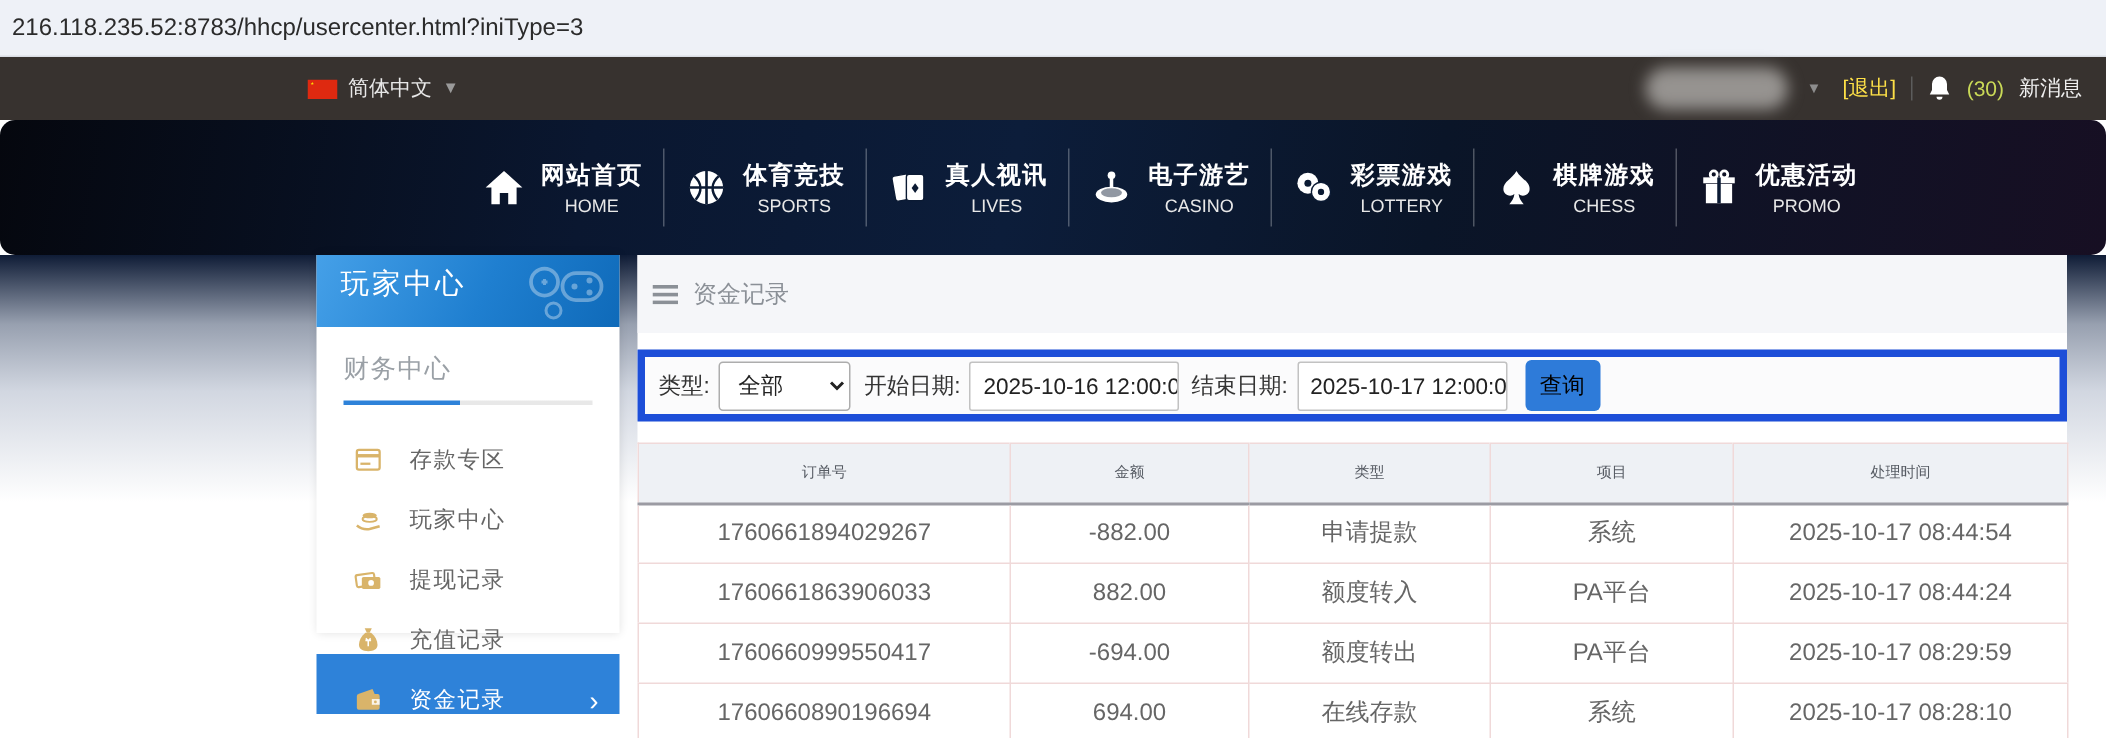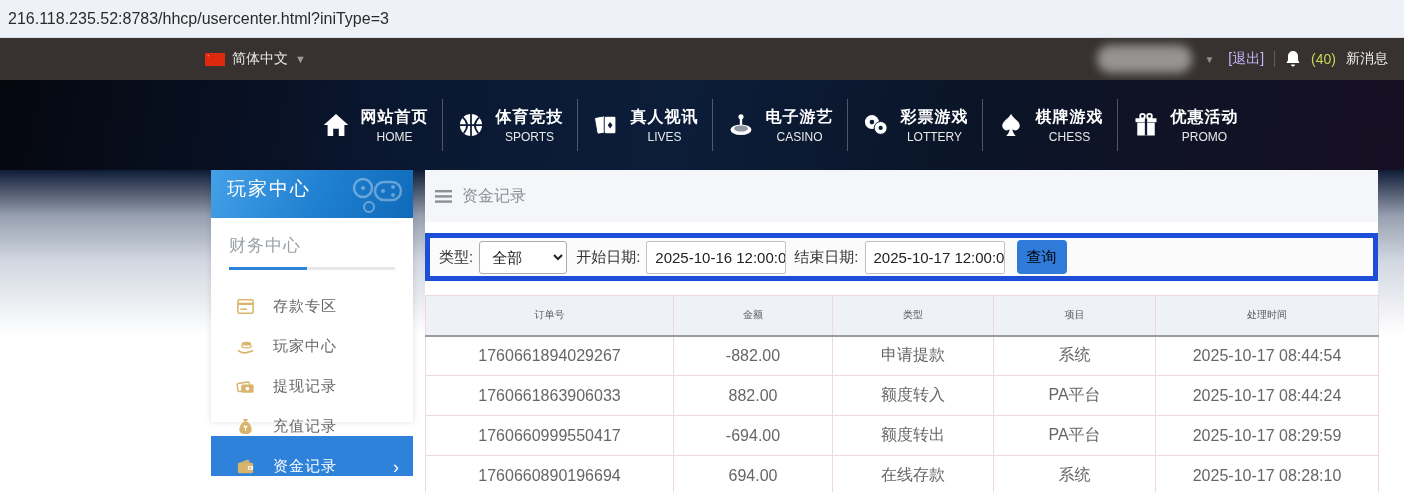--- a/index.html
+++ b/index.html
@@ -14,29 +14,29 @@
 
   
   .top-bar { position:absolute; left:0; top:38px; width:1404px; height:42px;
     background:#37322f; color:#e8e8e8; font-size:14px; }
   .lang { position:absolute; left:205px; top:0; height:42px; display:flex; align-items:center; gap:7px; cursor:pointer; }
   .flag { width:20px; height:13px; display:inline-block; }
   .lang-caret { color:#9a9a9a; font-size:11px; }
   .user-area { position:absolute; right:16px; top:0; height:42px; display:flex; align-items:center; gap:10px; }
   .user-blur { width:95px; height:28px; border-radius:14px; background:#969390; filter:blur(5px); margin-right:2px; }
   .user-caret { color:#8d8d8d; font-size:10px; margin-right:4px; }
-  .logout { color:#c4b5fd; }
+  .logout { color:#fde047; }
   .tb-divider { width:1px; height:16px; background:#5c5c5c; }
   .bell { width:16px; height:18px; }
   .msg-count { color:#c9d957; }
   .msg-label { color:#f0f0f0; }
 
   
   .nav-bar { position:absolute; left:0; top:80px; width:1404px; height:90px;
-    background:linear-gradient(100deg,#05070e 0%,#0a1730 28%,#0c1d3a 48%,#0a1528 68%,#170f23 100%); }
+    background:linear-gradient(100deg,#05070e 0%,#0a1730 28%,#0c1d3a 48%,#0a1528 68%,#170f23 100%);border-radius:10px; }
   .nav-items { position:absolute; left:308px; top:0; height:90px; display:flex; align-items:center; }
   .nav-item { display:flex; align-items:center; justify-content:center; gap:11px;
     width:134px; height:90px; cursor:pointer; }
   .nav-icon { width:28px; height:28px; color:#fff; flex:0 0 auto; }
   .nav-icon svg { width:28px; height:28px; display:block; }
   .nav-text { text-align:center; }
   .nav-title { color:#fff; font-size:16px; font-weight:bold; letter-spacing:1px; }
   .nav-subtitle { color:#e8e8e8; font-size:12px; margin-top:2px; }
   .nav-divider { width:1px; height:52px; background:rgba(255,255,255,.28); }
 
@@ -116,21 +116,21 @@
     </div>
     <div class="user-area">
       <div class="user-blur"></div>
       <span class="user-caret">▼</span>
       <span class="logout">[退出]</span>
       <span class="tb-divider"></span>
       <svg class="bell" viewBox="0 0 16 18">
         <path d="M8 1a5 5 0 0 0-5 5v4L1.5 13h13L13 10V6a5 5 0 0 0-5-5z" fill="#fff"></path>
         <path d="M6 14.5a2 2 0 0 0 4 0z" fill="#fff"></path>
       </svg>
-      <span class="msg-count">(40)</span>
+      <span class="msg-count">(30)</span>
       <span class="msg-label">新消息</span>
     </div>
   </div>
 
   <div class="nav-bar">
     <div class="nav-items" id="nav-items">
         <div class="nav-item">
           <span class="nav-icon">
             <svg viewBox="0 0 24 24">
               <path d="M12 2.5 22.5 12h-3.3v9.5h-4.8v-6.3h-4.8v6.3H4.8V12H1.5z" fill="currentColor"></path>

